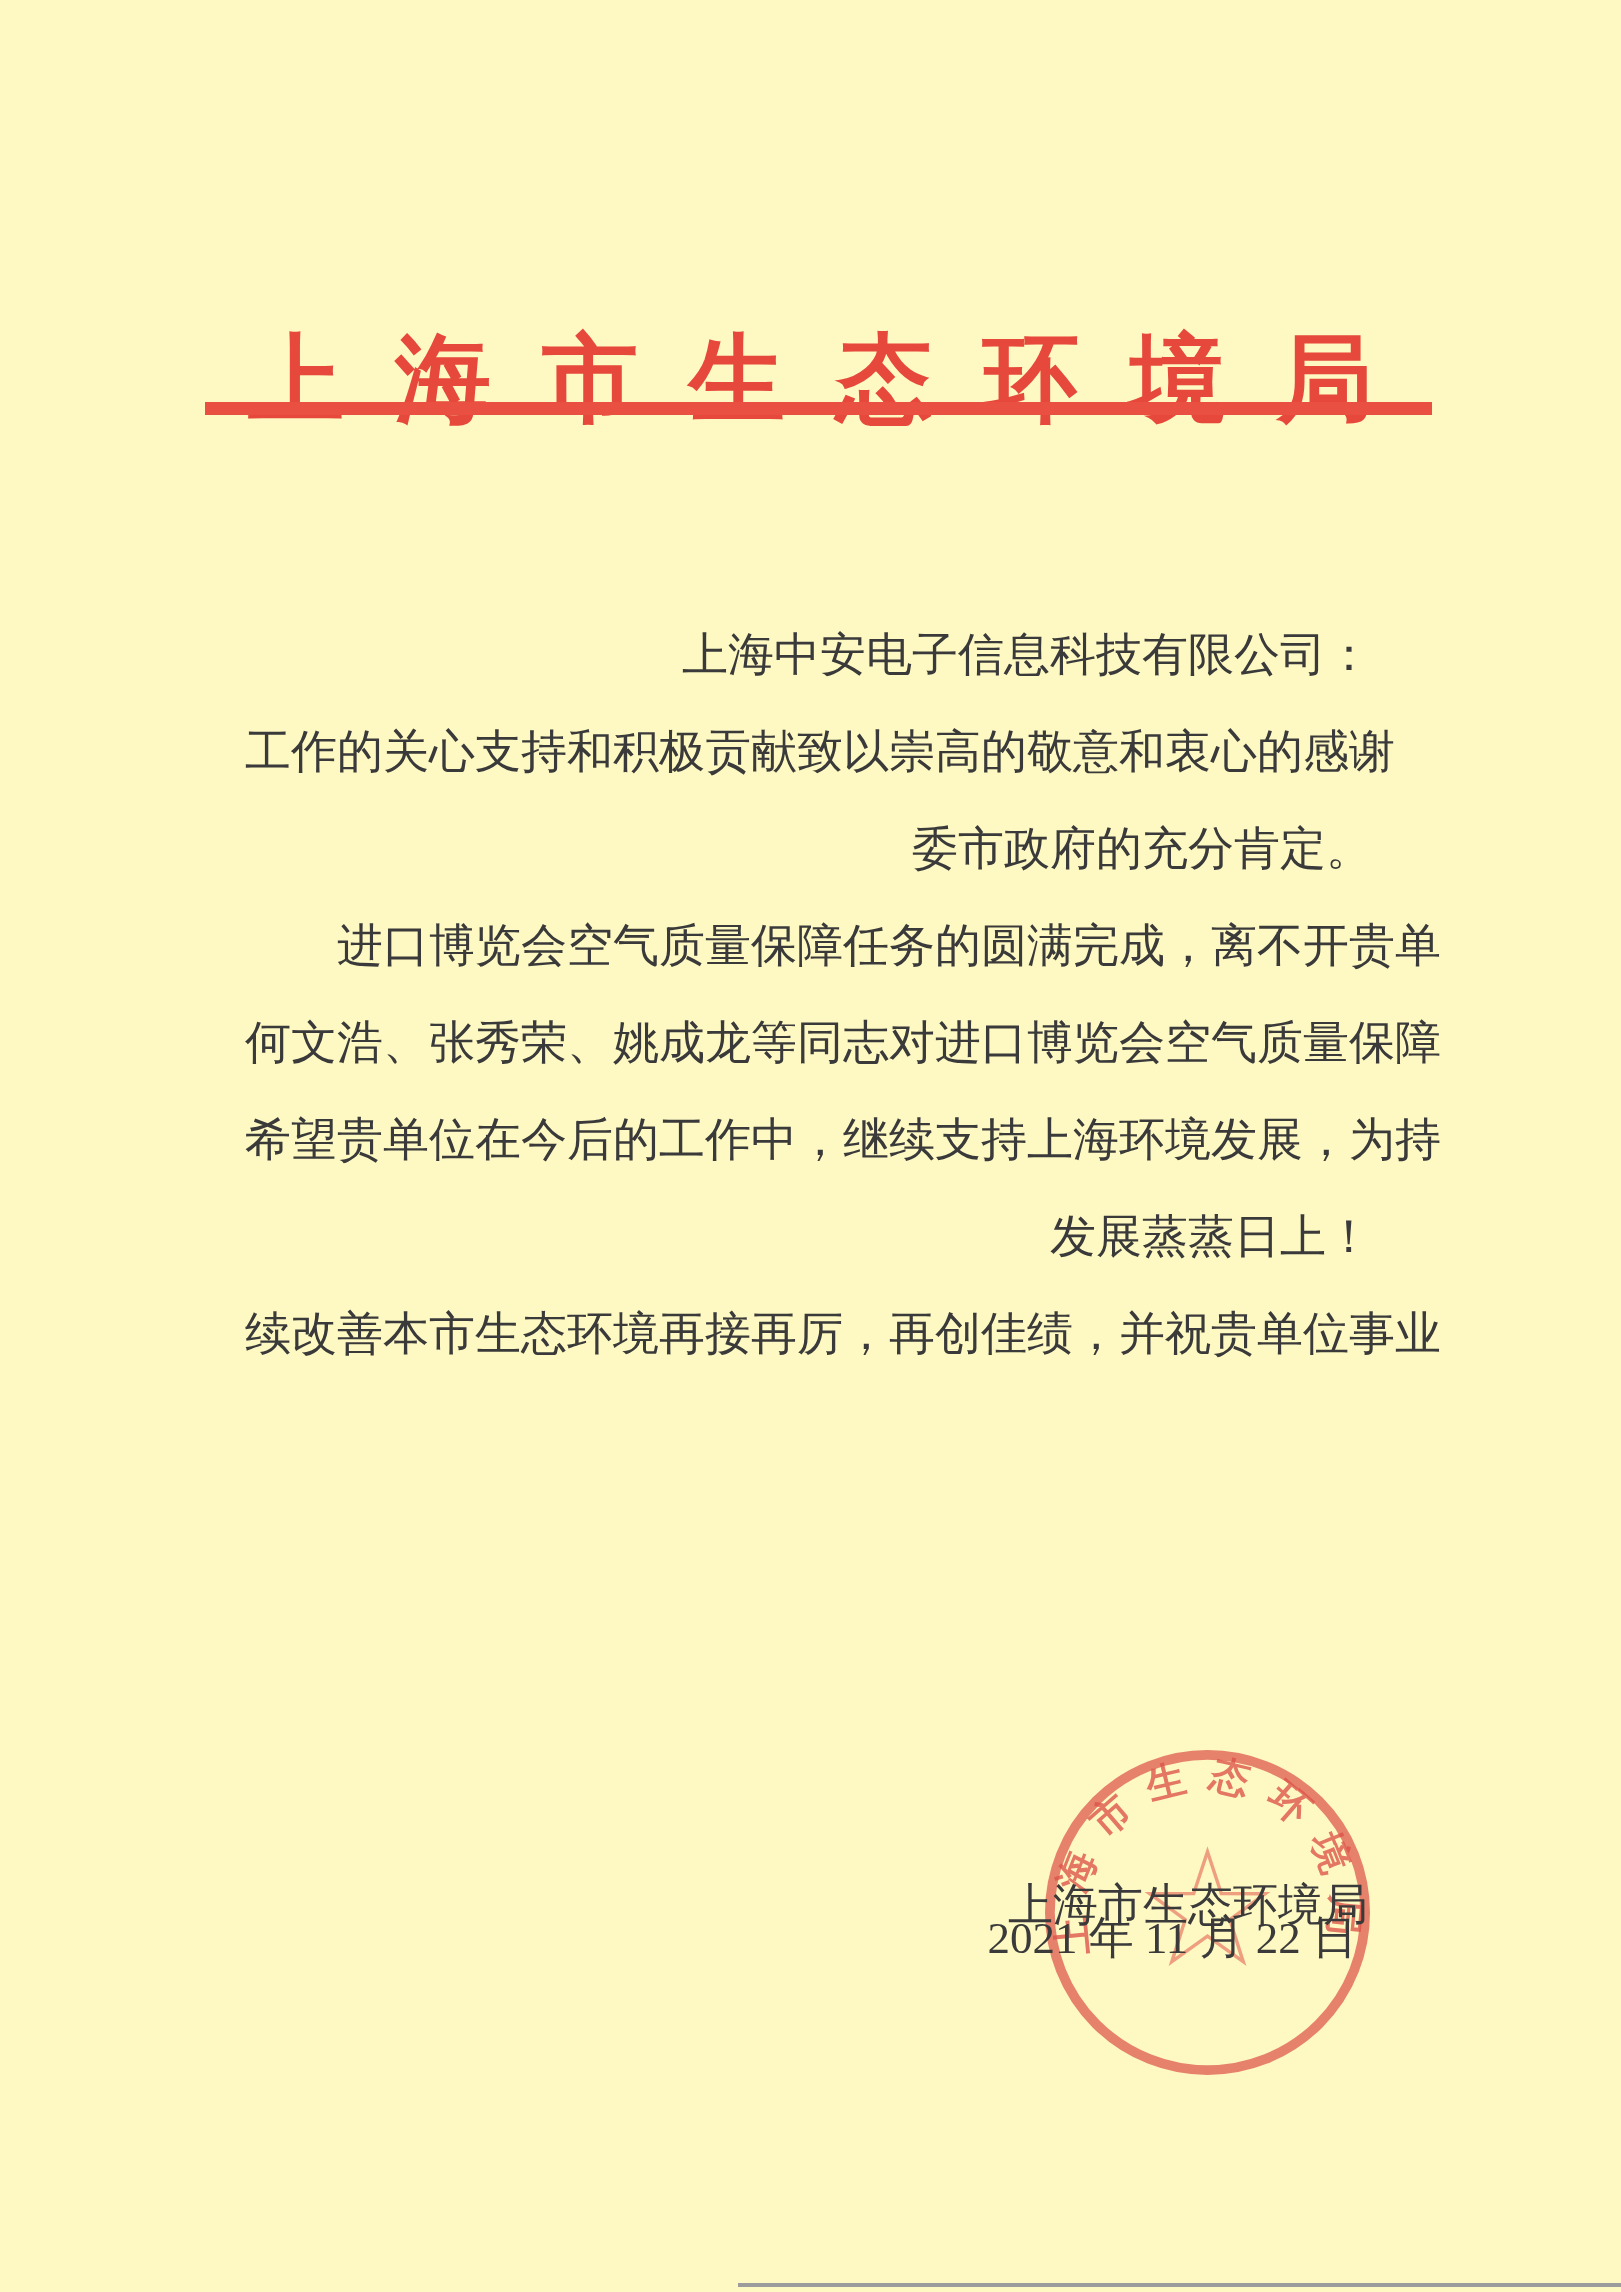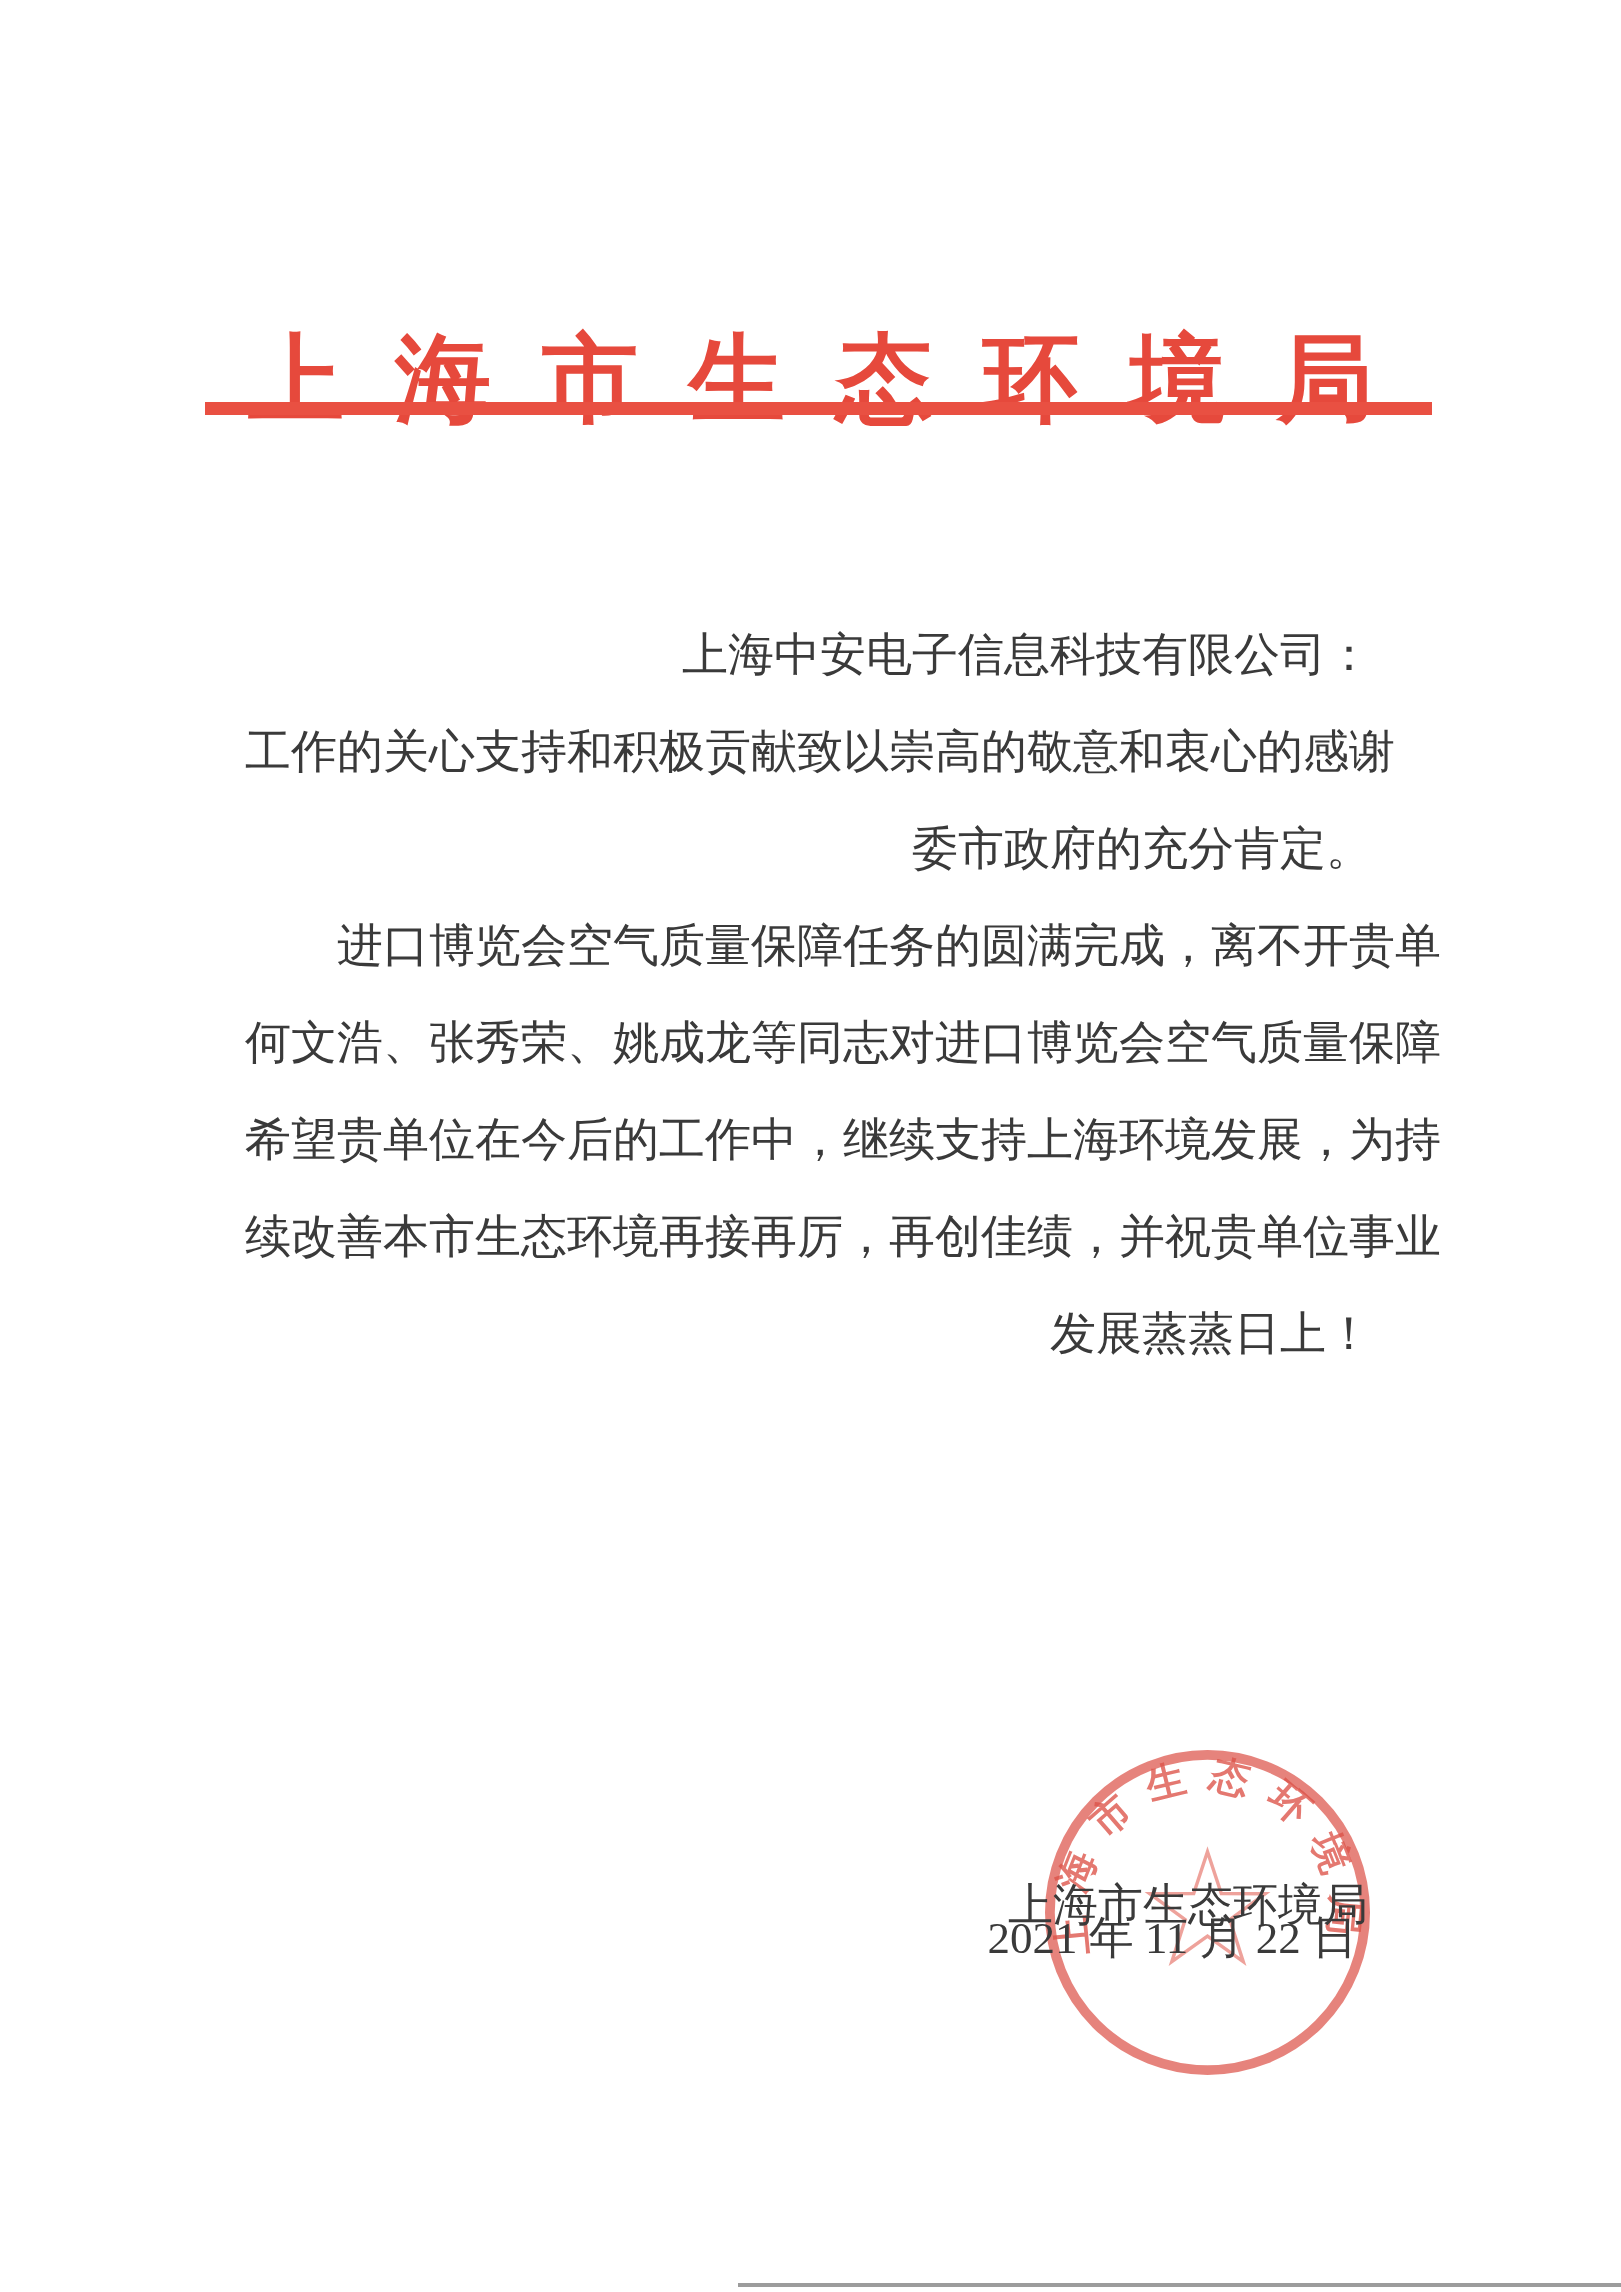--- a/index.html
+++ b/index.html
@@ -1,20 +1,20 @@
 <!DOCTYPE html>
 <html><head>
 <meta charset="utf-8">
 <style>
   html,body{margin:0;padding:0;background:#e8e8e8;}
   .page{
     position:relative;
     width:1621px;height:2293px;
     margin:0 auto;
-    background:#ffffff;
+    background:#fef9c3;
     overflow:hidden;
     font-family:"Liberation Serif","DejaVu Serif",serif;
   }
   
   .letterhead{
     position:absolute;top:265px;left:0;width:100%;
     text-align:center;
     font-size:96px;line-height:102px;font-weight:700;
     letter-spacing:51px;text-indent:51px;
     color:#e6493c;
@@ -78,22 +78,22 @@
   <h1 class="letterhead">上海市生态环境局</h1>
   <div class="rule"></div>
 
   <div class="body-block">
     <div class="line noj">上海中安电子信息科技有限公司：</div>
     <div class="line">工作的关心支持和积极贡献致以崇高的敬意和衷心的感谢</div>
     <div class="line noj">委市政府的充分肯定。</div>
     <div class="line ind">进口博览会空气质量保障任务的圆满完成，离不开贵单</div>
     <div class="line">何文浩、张秀荣、姚成龙等同志对进口博览会空气质量保障</div>
     <div class="line">希望贵单位在今后的工作中，继续支持上海环境发展，为持</div>
+    <div class="line noj">发展蒸蒸日上！</div>
     <div class="line">续改善本市生态环境再接再厉，再创佳绩，并祝贵单位事业</div>
-    <div class="line noj">发展蒸蒸日上！</div>
   </div>
 
   <svg class="stamp" viewBox="0 0 332 332" xmlns="http://www.w3.org/2000/svg">
 
     <circle cx="166" cy="166" r="161" fill="none" stroke="#dd5349" stroke-width="10" opacity="0.72"></circle>
 
     <polygon points="166,104 180.1,146.6 225,146.8 188.8,173.4 202.5,216.2 166,190 129.6,216.2 143.2,173.4 107,146.8 151.9,146.6" fill="none" stroke="#e05548" stroke-width="3.5" opacity="0.55"></polygon>
 
     <defs>
       <path id="sealTextArc" d="M 46.9 207 A 126 126 0 1 1 285.1 207" fill="none"></path>

